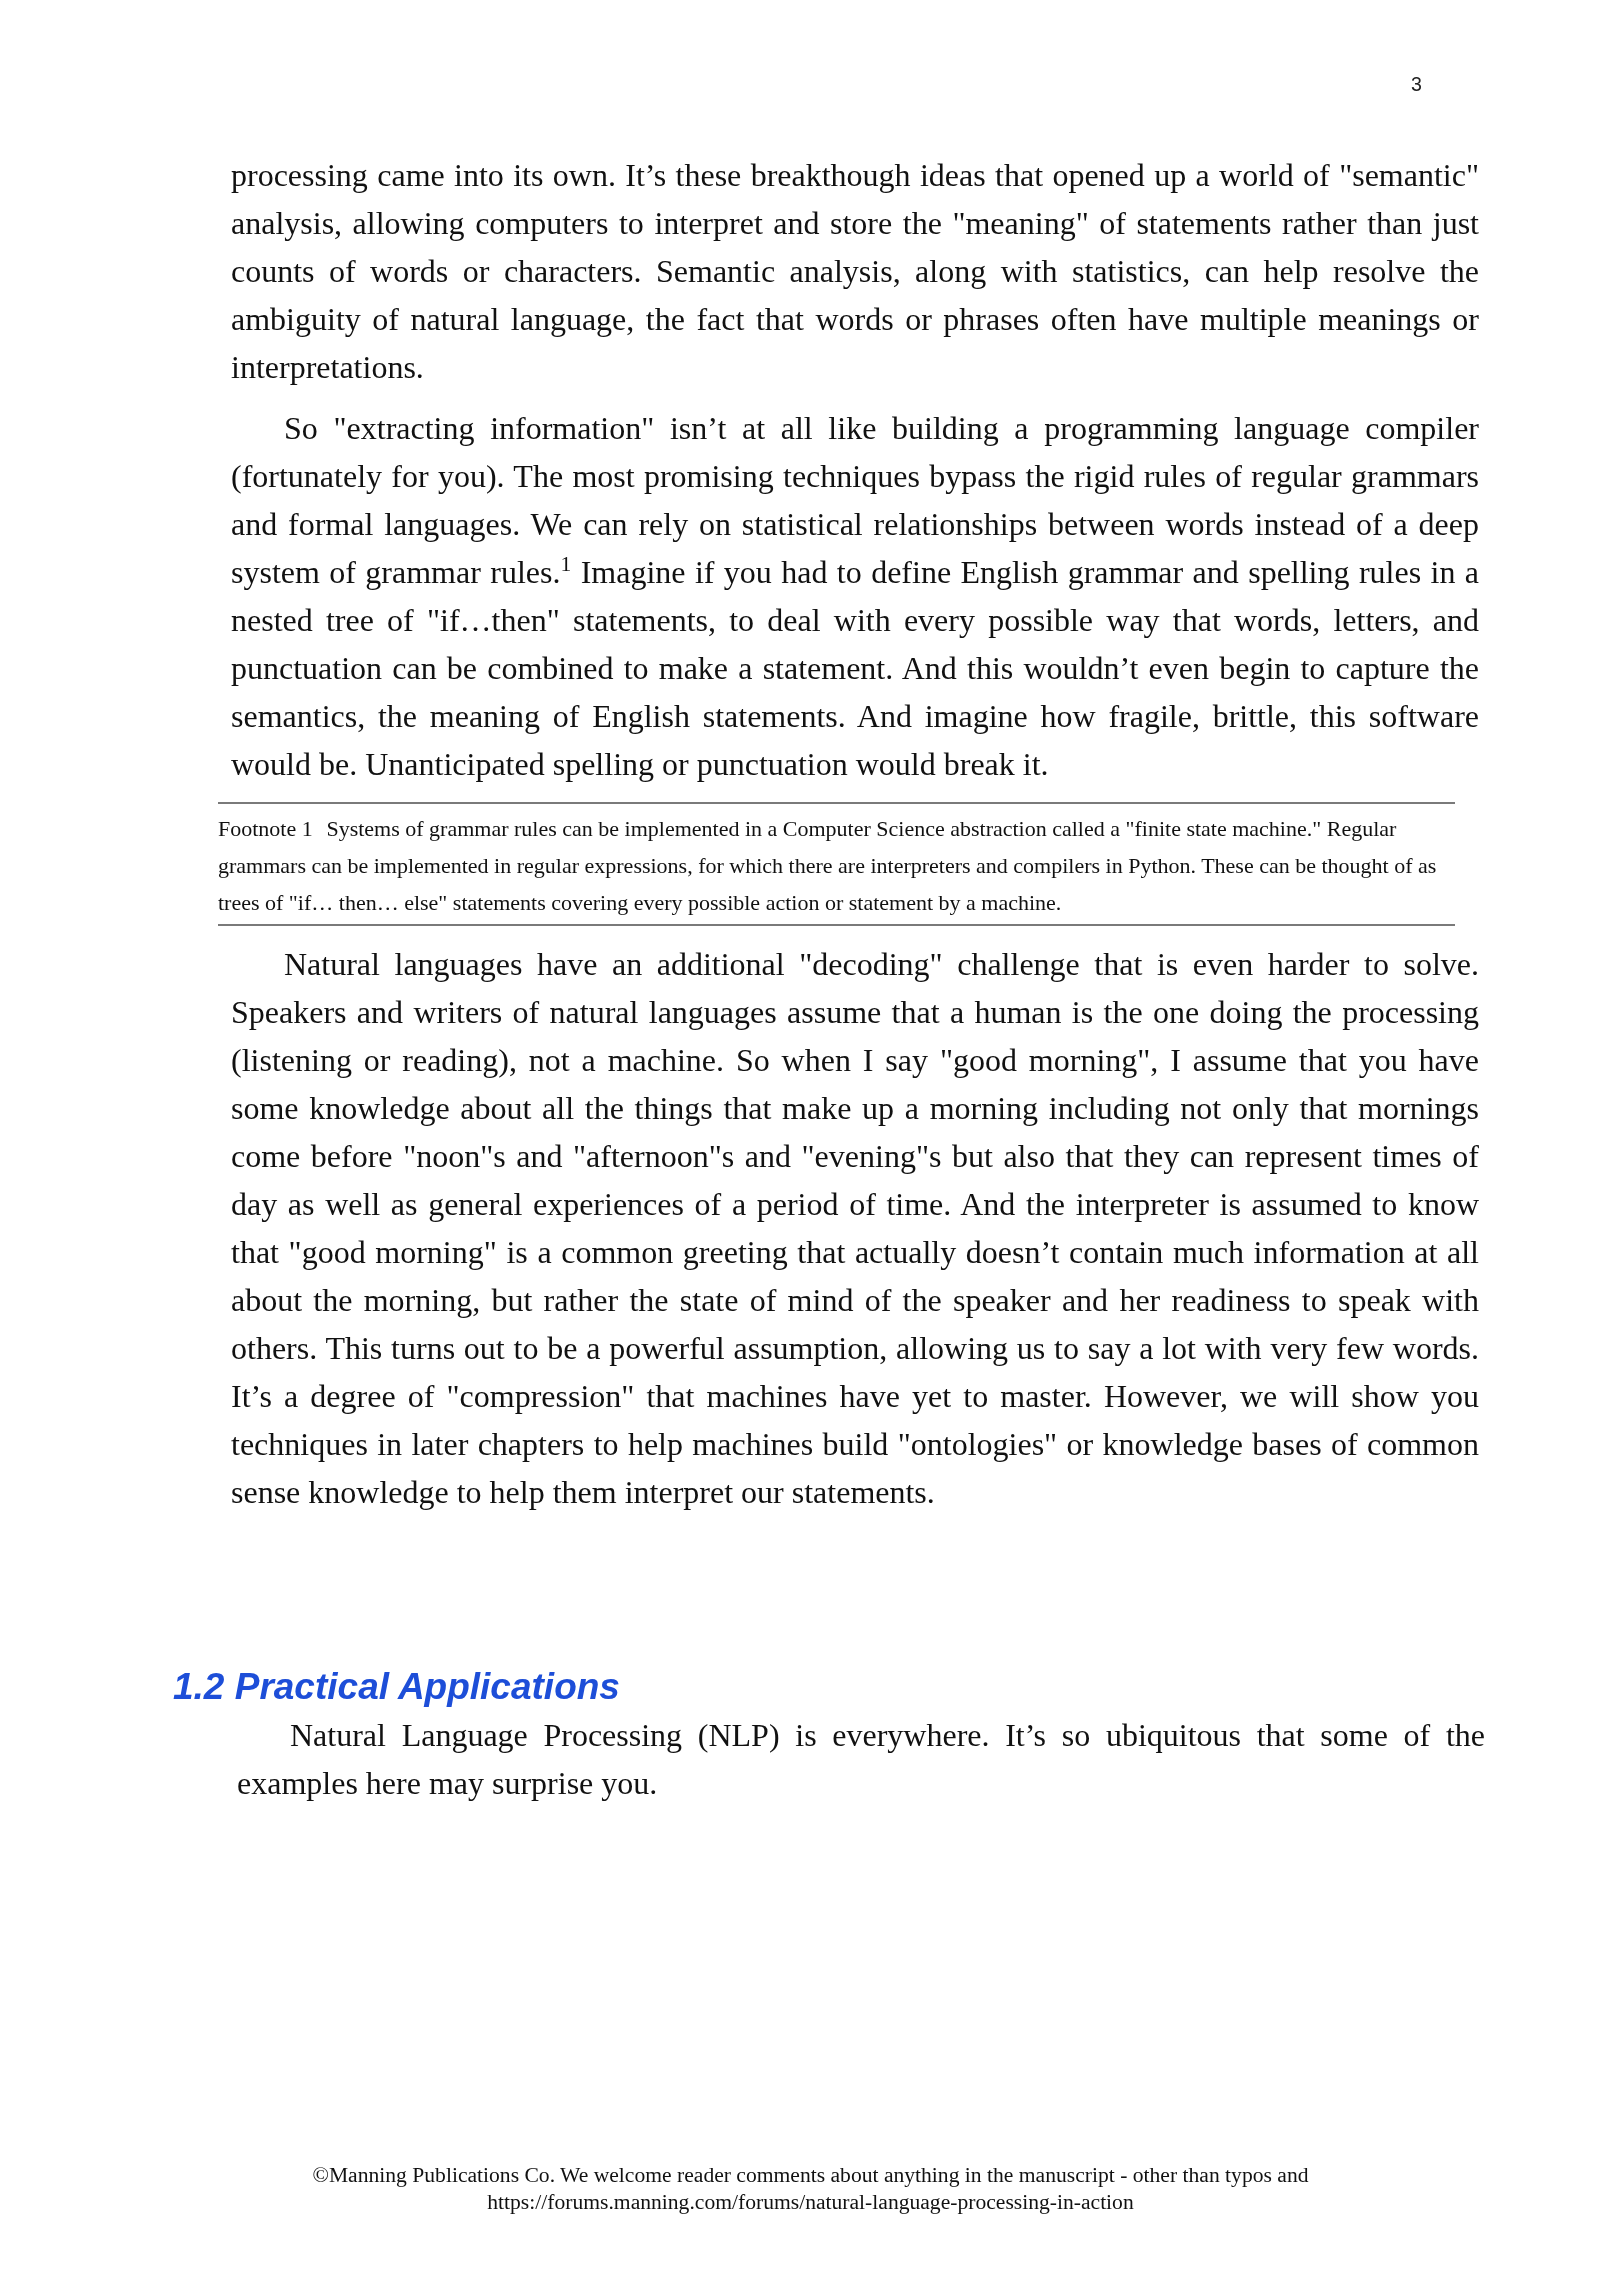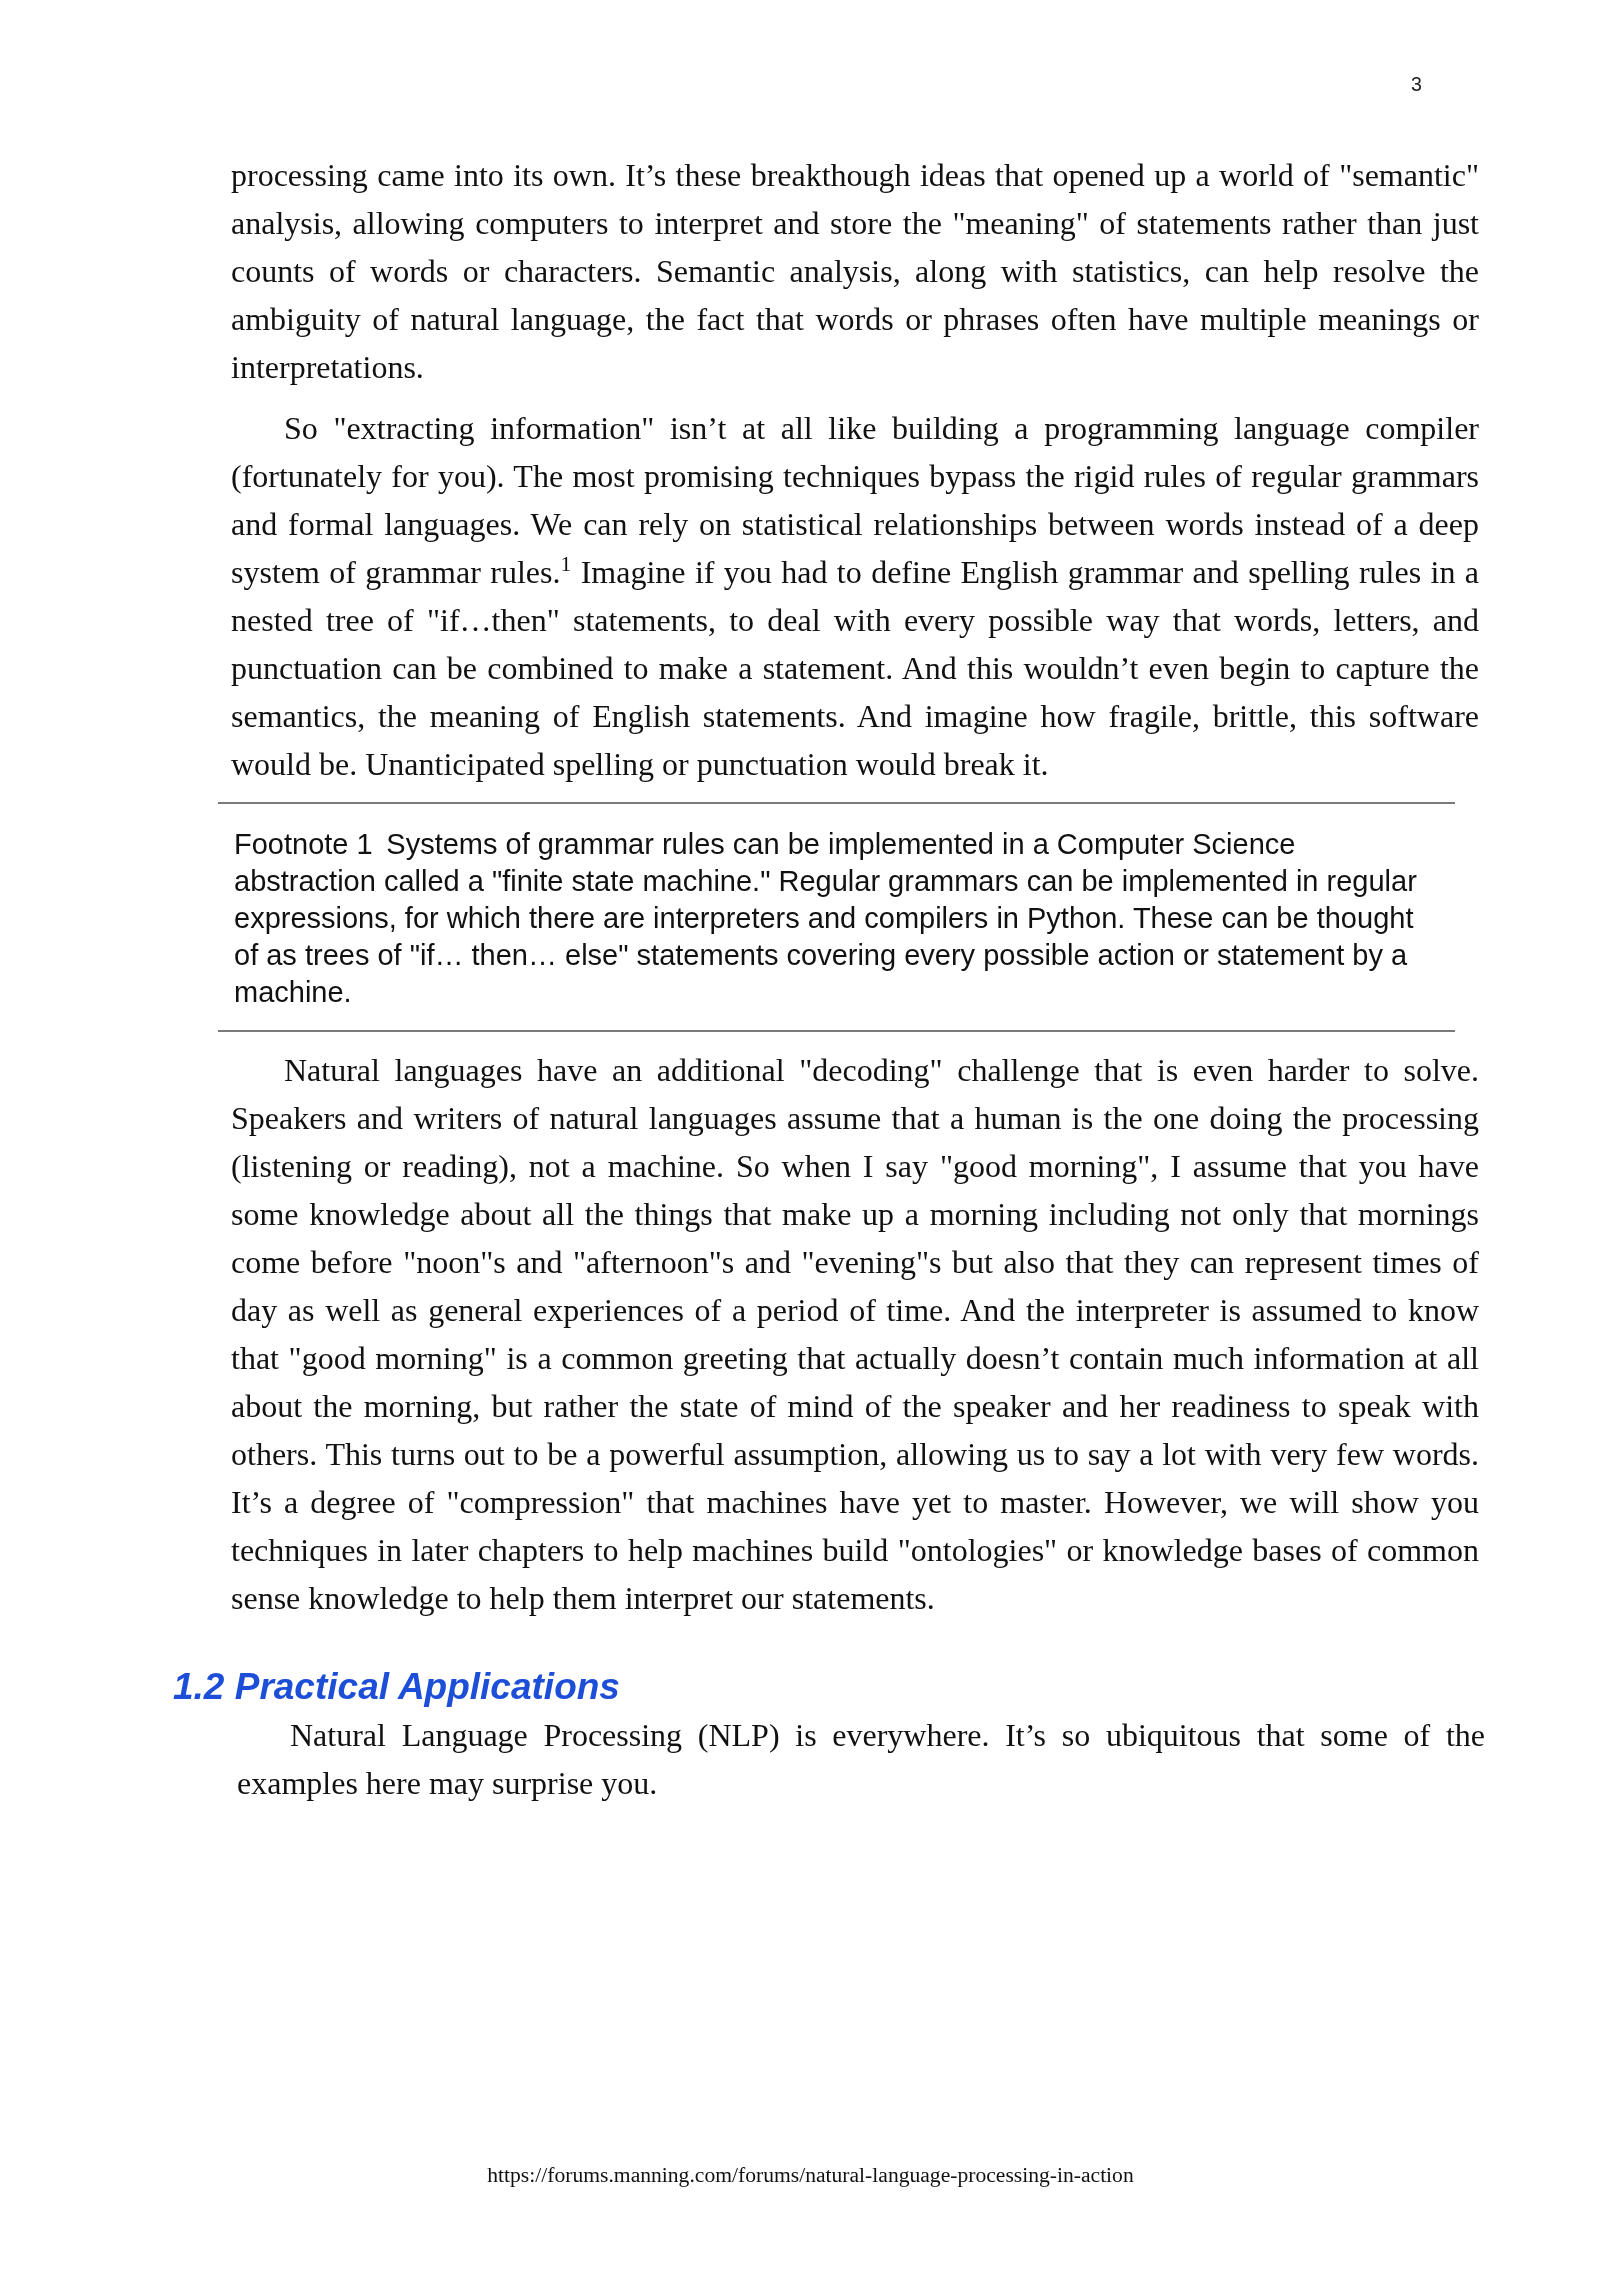--- a/index.html
+++ b/index.html
@@ -3,21 +3,21 @@
 <meta charset="utf-8">
 <style>
   html, body { margin: 0; padding: 0; background: #ffffff; }
   body { width: 1621px; height: 2293px; position: relative; overflow: hidden; color: #111; }
   .page-number { position: absolute; top: 73px; left: 1411px; font-family: "Liberation Sans", sans-serif; font-size: 19.6px; color: #222; }
   .content { position: absolute; left: 218px; top: 138px; width: 1274px; }
   p.body { font-family: "Liberation Serif", serif; font-size: 32px; line-height: 48px; text-align: justify; margin: 13px; }
   p.indent { text-indent: 53px; }
   sup.fn { font-size: 21.6px; line-height: 0; vertical-align: 11.8px; }
   .footnote { margin: 13.7px 0 13.7px 0; border-top: 2.9px solid #7a7a7a; border-bottom: 2.9px solid #7a7a7a; padding: 5.9px 0 3.9px 0; width: 1237px; }
-  .footnote p { font-family: Liberation Sans, sans-serif; font-size: 29px; line-height: 37px; margin: 16px; }
+  .footnote p { font-family: Liberation Serif, serif; font-size: 22px; line-height: 37px; margin: 0; }
   .footnote .fn-label { margin-right: 13.7px; }
   h2.section { position: absolute; left: 157px; top: 1650px; margin: 16px; font-family: "Liberation Sans", sans-serif; font-size: 37px; font-weight: bold; font-style: italic; color: #1d4ed8; }
   .section-body { position: absolute; left: 224px; top: 1698px; width: 1274px; }
   .footer { position: absolute; left: 0; top: 2162px; width: 1621px; text-align: center; font-family: "Liberation Serif", serif; font-size: 21.6px; line-height: 27.4px; color: #111; }
   .footer div { margin: 0; }
 </style>
 </head>
 <body>
 
 <div class="page-number">3</div>
@@ -32,15 +32,16 @@
 
   <p class="body indent">Natural languages have an additional "decoding" challenge that is even harder to solve. Speakers and writers of natural languages assume that a human is the one doing the processing (listening or reading), not a machine. So when I say "good morning", I assume that you have some knowledge about all the things that make up a morning including not only that mornings come before "noon"s and "afternoon"s and "evening"s but also that they can represent times of day as well as general experiences of a period of time. And the interpreter is assumed to know that "good morning" is a common greeting that actually doesn’t contain much information at all about the morning, but rather the state of mind of the speaker and her readiness to speak with others. This turns out to be a powerful assumption, allowing us to say a lot with very few words. It’s a degree of "compression" that machines have yet to master. However, we will show you techniques in later chapters to help machines build "ontologies" or knowledge bases of common sense knowledge to help them interpret our statements.</p>
 </div>
 
 <h2 class="section">1.2 Practical Applications</h2>
 <div class="section-body">
   <p class="body indent">Natural Language Processing (NLP) is everywhere. It’s so ubiquitous that some of the examples here may surprise you.</p>
 </div>
 
 <div class="footer">
+  <div>©Manning Publications Co. We welcome reader comments about anything in the manuscript - other than typos and</div>
   <div>https://forums.manning.com/forums/natural-language-processing-in-action</div>
 </div>
 
 
 </body></html>

